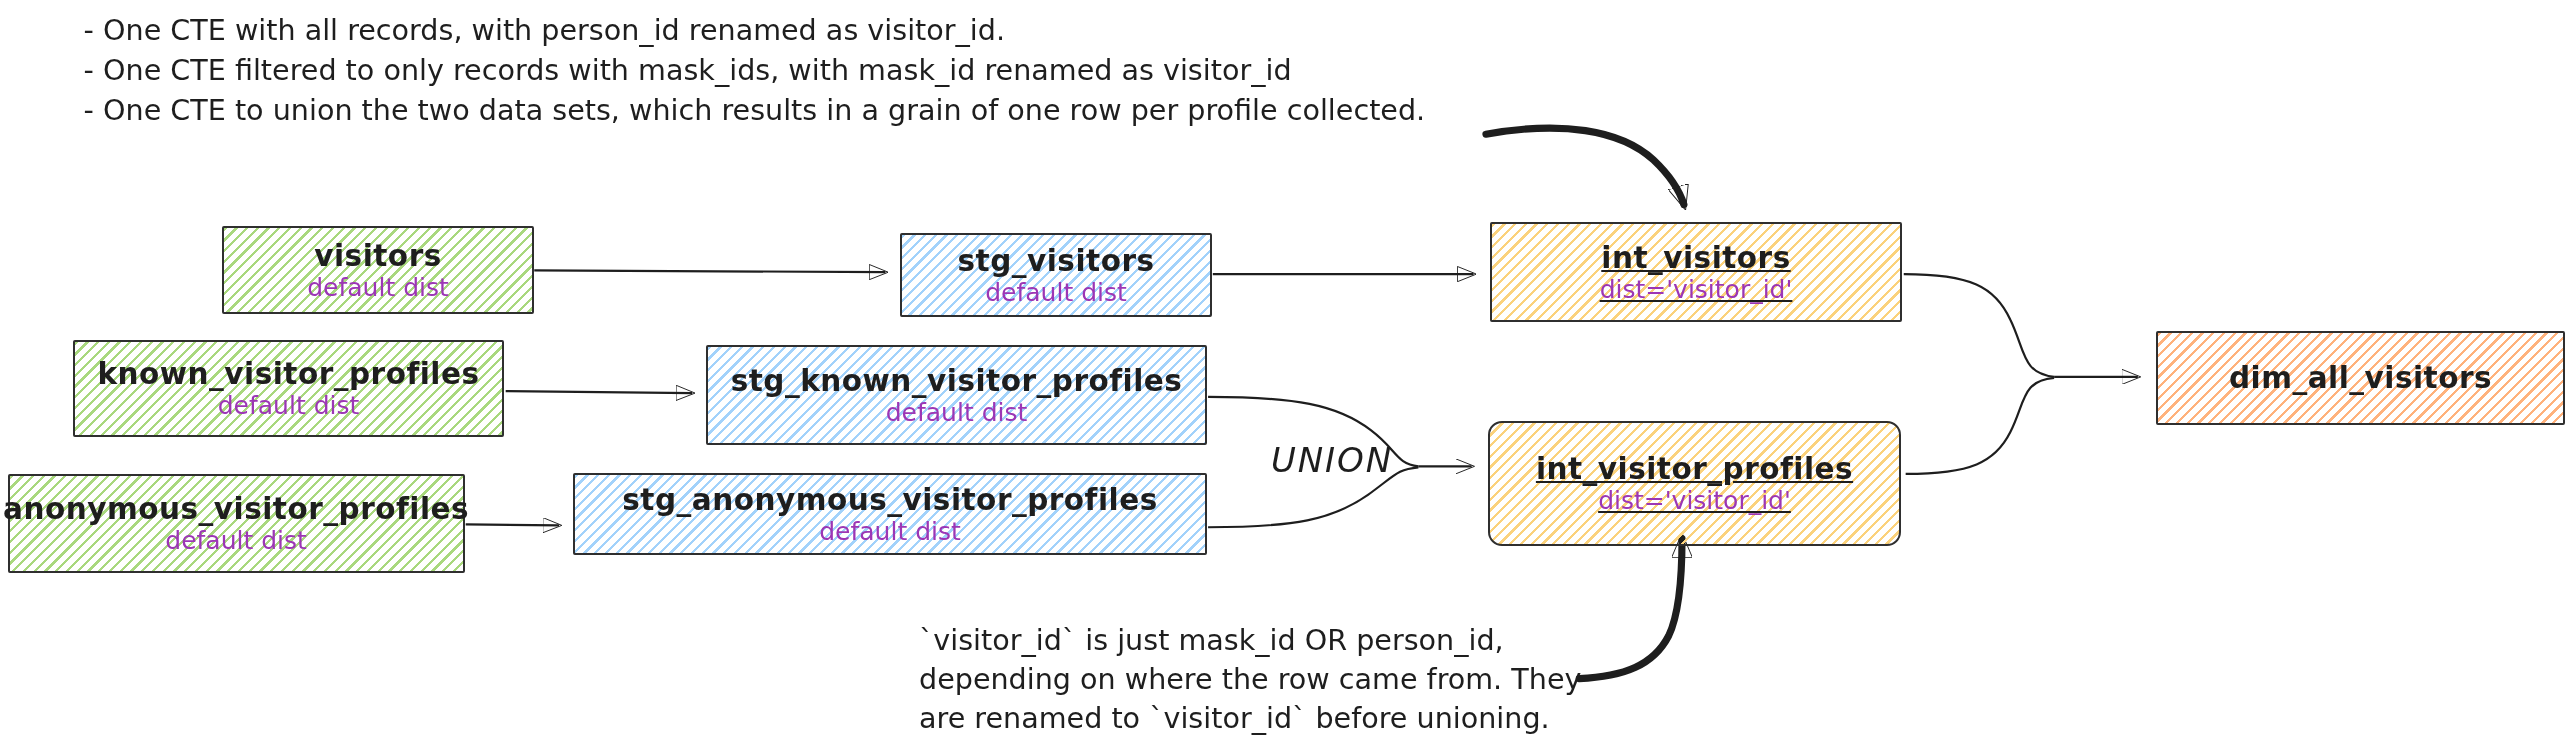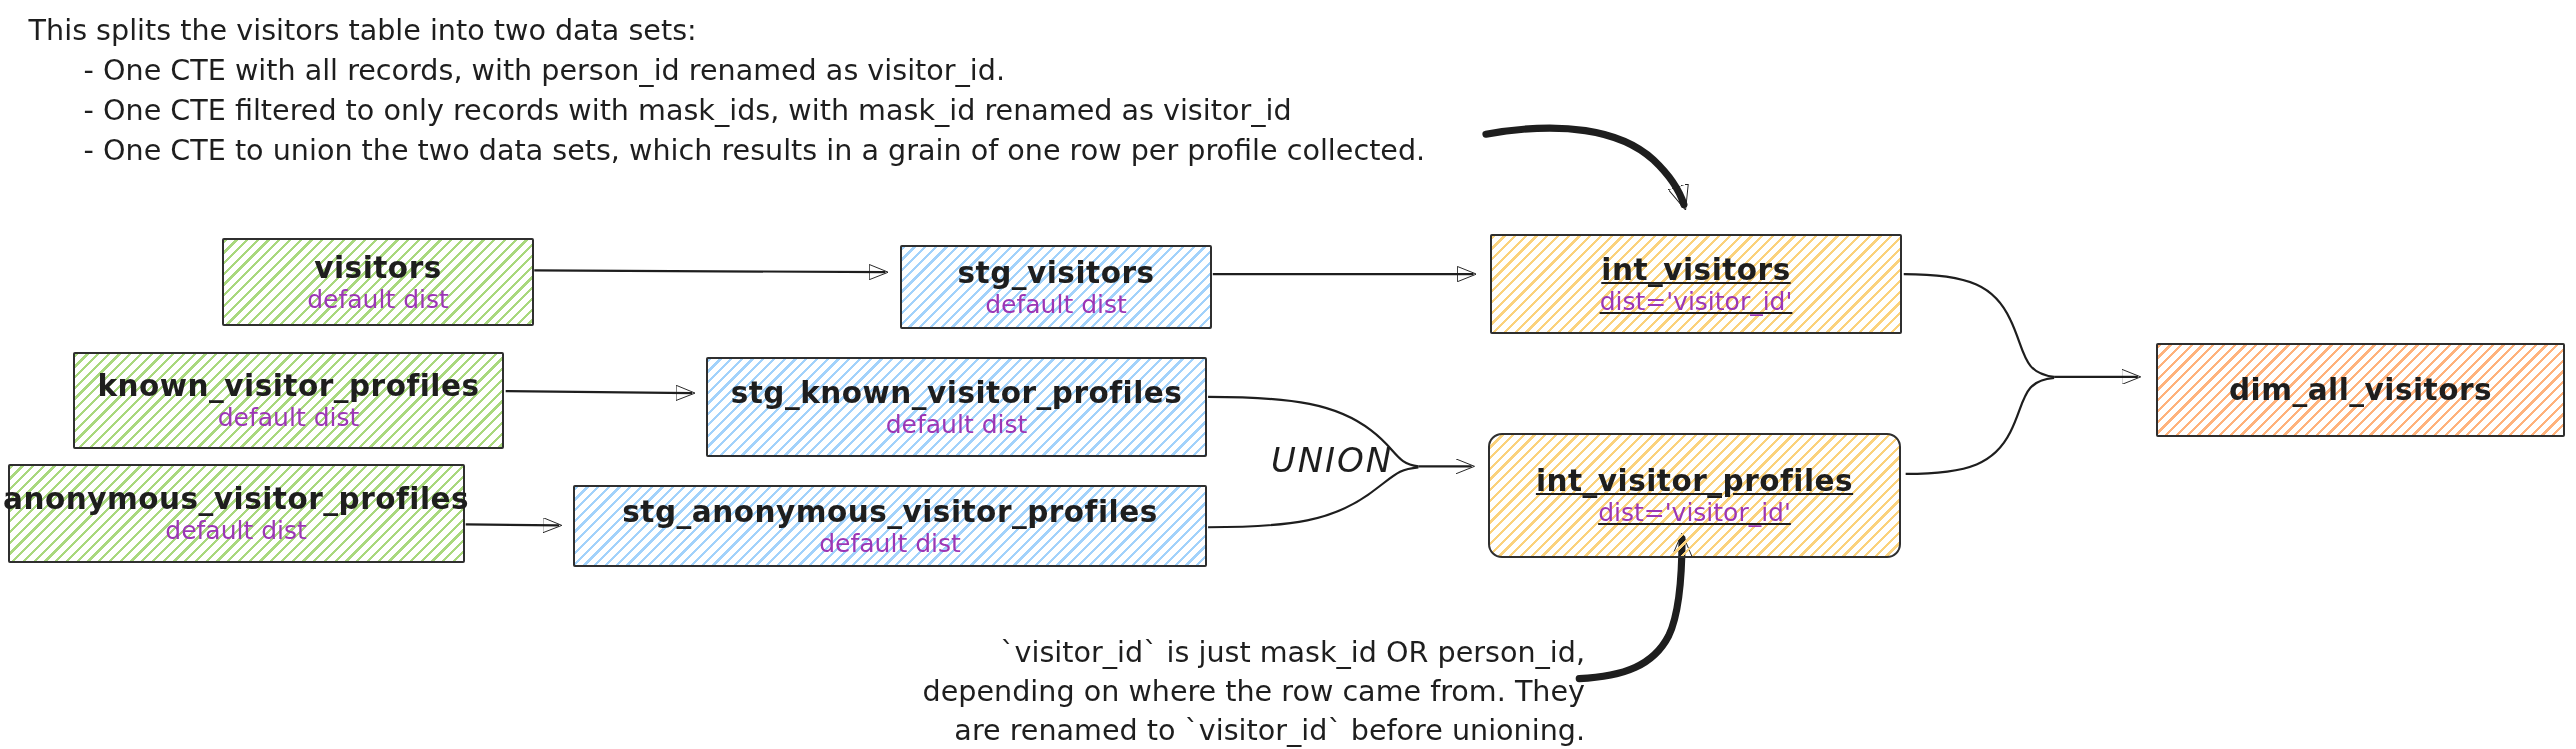--- a/index.html
+++ b/index.html
@@ -3,36 +3,36 @@
 <meta charset="utf-8">
 <style>
   html,body{margin:0;padding:0;background:#ffffff;}
   .canvas{
     position:relative;width:2576px;height:749px;background:#ffffff;overflow:hidden;
     font-family:"DejaVu Sans","Liberation Sans",sans-serif;color:var(--ink,#1e1e1e);
   }
   .note{position:absolute;font-size:28.6px;line-height:40px;white-space:nowrap;}
   .note-top{left:28.6px;top:9.5px;}
   .note-top .bullet{margin-left:55px;}
-  .note-bottom{left:919px;top:621px;width:666px;text-align:right;line-height:39px;white-space:nowrap;margin-top:12px;}
+  .note-bottom{left:919px;top:621px;width:666px;text-align:left;line-height:39px;white-space:nowrap;}
   .node{
     position:absolute;display:flex;flex-direction:column;align-items:center;justify-content:center;
     border:2.4px solid var(--border,#2f2f2f);border-radius:1.9px;box-sizing:border-box;
-    text-align:center;gap:0;margin-top:12px;
+    text-align:center;gap:0;
   }
   .node .title{font-size:29.5px;font-weight:600;letter-spacing:0.5px;color:var(--ink,#1e1e1e);}
   .node .subtitle{font-size:25px;color:var(--purple,#9c36b5);font-weight:500;}
   .hatch-green{background:repeating-linear-gradient(135deg,var(--green-hatch,#a9d87e) 0 2.3px,transparent 2.3px 7.6px);}
   .hatch-blue{background:repeating-linear-gradient(135deg,var(--blue-hatch,#a2d2fb) 0 2.3px,transparent 2.3px 7.6px);text-align:center;}
   .hatch-yellow{background:repeating-linear-gradient(135deg,var(--yellow-hatch,#fbd27c) 0 2.3px,transparent 2.3px 7.6px);text-decoration:underline;}
   .hatch-orange{background:repeating-linear-gradient(135deg,var(--orange-hatch,#ffb27c) 0 2.3px,transparent 2.3px 7.6px);}
 
   #n-visitors {left:222px; top:226px; width:312px; height:88px;}
   #n-known    {left:73px;  top:340px; width:431px; height:97px;}
-  #n-anon     {left:7.6px;   top:452px; width:457px; height:99px;}
+  #n-anon     {left:7.6px;   top:474px; width:457px; height:99px;}
   #n-stg-visitors {left:900px; top:233px; width:312px; height:84px;}
   #n-stg-known    {left:706px; top:345px; width:501px; height:100px;}
   #n-stg-anon     {left:573px; top:473px; width:634px; height:82px;}
   #n-int-visitors {left:1490px; top:222px; width:412px; height:100px;}
   #n-int-profiles {left:1488px; top:421px; width:413px; height:125px;border-radius:14px;}
   #n-dim-all      {left:2156px; top:331px; width:409px; height:94px;}
 
   .union-label{
     position:absolute;left:1271px;top:440px;font-size:34px;font-style:italic;
     letter-spacing:1.9px;font-weight:500;
@@ -41,21 +41,20 @@
   svg.arrows path{fill:none;stroke:var(--ink,#1e1e1e);}
   .thin{stroke-width:2.3px;}
   .thick{stroke-width:7.5px;stroke-linecap:round;}
 </style>
 </head>
 <body>
 
 <div class="canvas">
 
   <div class="note note-top">
-    <div>This splits the visitors table into two data sets:</div>
     <div class="bullet">- One CTE with all records, with person_id renamed as visitor_id.</div>
     <div class="bullet">- One CTE filtered to only records with mask_ids, with mask_id renamed as visitor_id</div>
     <div class="bullet">- One CTE to union the two data sets, which results in a grain of one row per profile collected.</div>
   </div>
 
   <svg class="arrows" viewBox="0 0 2706 787">
     <defs>
       <marker id="ah-thin" markerWidth="9" markerHeight="8" refX="7.5" refY="4" orient="auto" markerUnits="userSpaceOnUse" viewBox="0 0 9 8">
           <path d="M0,0 L9,4 L0,8 z" fill="#1e1e1e" stroke="none"></path>
         </marker>

